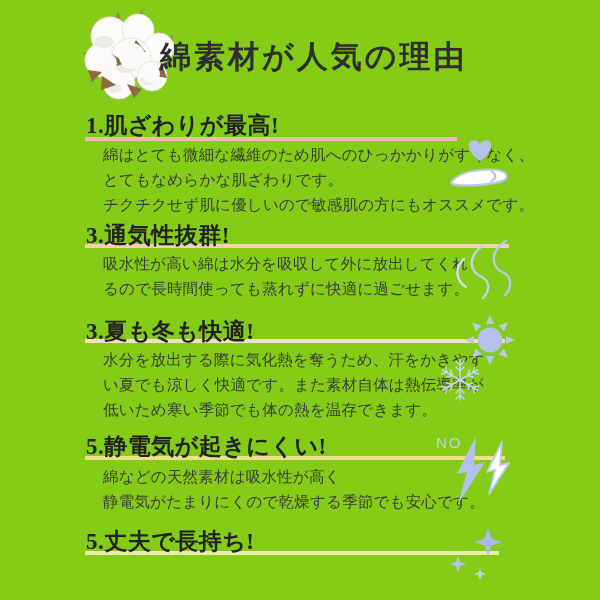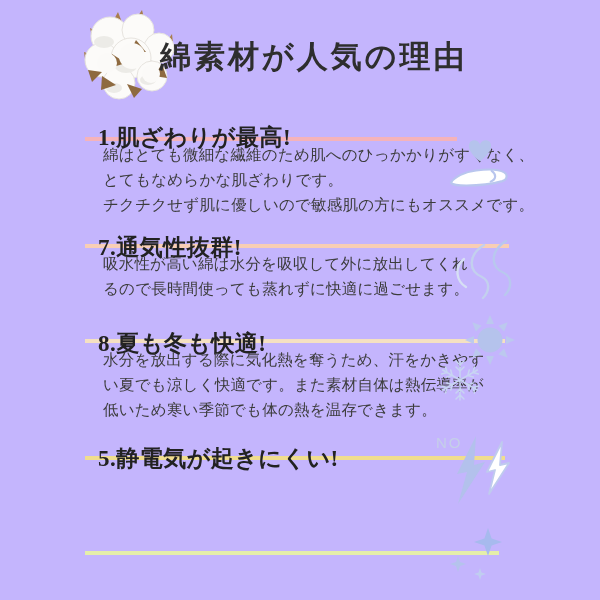--- a/index.html
+++ b/index.html
@@ -1,21 +1,21 @@
 <!DOCTYPE html>
 <html><head>
 <meta charset="utf-8">
 <style>
   html,body{margin:0;padding:0;background:#fff;}
-  .page{position:relative;width:600px;height:600px;background:#c4b5fd;overflow:hidden;
+  .page{position:relative;width:600px;height:600px;background:#84cc16;overflow:hidden;
         font-family:"Liberation Serif","DejaVu Serif",serif;}
   .title{position:absolute;left:160px;top:36px;margin:0;font-size:31px;font-weight:600;
          color:#2e2e2e;letter-spacing:3px;white-space:nowrap;}
   .cotton{position:absolute;left:74px;top:8px;}
-  h2.heading{position:absolute;left:86px;margin:12px;font-size:23px;font-weight:600;color:#222;
+  h2.heading{position:absolute;left:86px;margin:0;font-size:23px;font-weight:600;color:#222;
          letter-spacing:.5px;white-space:nowrap;z-index:1;}
   .rule{position:absolute;left:85px;height:4px;z-index:0;}
   p.body{position:absolute;left:103px;margin:0;font-size:15.5px;line-height:25px;color:#3c3c3c;
          white-space:pre-line;letter-spacing:.2px;z-index:1;}
   .icon{position:absolute;z-index:2;}
   
   .h2-1{top:110px}.rule-1{top:137px;width:372px}.p-1{top:142px}.ic-1{left:447px;top:136px}
   .h2-2{top:220px}.rule-2{top:244px;width:424px}.p-2{top:251px}.ic-2{left:454px;top:233px}
   .h2-3{top:316px}.rule-3{top:339px;width:420px}.p-3{top:347px}.ic-3a{left:464px;top:314px}.ic-3b{left:436px;top:356px}
   .h2-4{top:431px}.rule-4{top:456px;width:420px}.p-4{top:464px}.ic-4{left:430px;top:432px}
@@ -71,33 +71,33 @@
 とてもなめらかな肌ざわりです。
 チクチクせず肌に優しいので敏感肌の方にもオススメです。</p>
   <svg class="icon ic-1" width="66" height="66" viewBox="0 0 68 68">
     <path d="M34,26 C19,15.5 20.5,4.5 28.5,4.5 C32,4.5 33.5,7.5 34,9 C34.5,7.5 36,4.5 39.5,4.5 C47.5,4.5 49,15.5 34,26 Z" fill="#b5c3ec"></path>
     <g fill="#ffffff" stroke="#b9c6ee" stroke-width="2.2" stroke-linejoin="round" stroke-linecap="round">
       <path d="M4,48 C8,42 18,37 30,35.5 C42,34 53,34 59,37.5 C63,40 62,45 57,46.5 C46,49.5 32,51 20,51 C12,51 6,51 4,48 Z"></path>
       <path d="M46,36 C51,39.5 51,44.5 45,47" fill="none"></path>
     </g>
   </svg>
 
-  <h2 class="heading h2-2">7.通気性抜群!</h2>
+  <h2 class="heading h2-2">3.通気性抜群!</h2>
   <div class="rule rule-2" style="background-color: rgb(248, 206, 181);"></div>
   <p class="body p-2">吸水性が高い綿は水分を吸収して外に放出してくれ
 るので長時間使っても蒸れずに快適に過ごせます。</p>
   <svg class="icon ic-2" width="60" height="72" viewBox="0 0 60 72">
     <g fill="none" stroke-width="2.4" stroke-linecap="round">
       <path d="M10,26 C0,34 2,48 12,54" stroke="#d6dff4"></path>
       <path d="M30,12 C14,22 14,38 28,44 C36,48 36,58 29,65" stroke="#c3d0ee"></path>
       <path d="M52,8 C36,18 36,34 50,40 C58,44 58,55 51,62" stroke="#b9c8ee"></path>
     </g>
   </svg>
 
-  <h2 class="heading h2-3">8.夏も冬も快適!</h2>
+  <h2 class="heading h2-3">3.夏も冬も快適!</h2>
   <div class="rule rule-3" style="background-color: rgb(245, 225, 194);"></div>
   <p class="body p-3">水分を放出する際に気化熱を奪うため、汗をかきやす
 い夏でも涼しく快適です。また素材自体は熱伝導率が
 低いため寒い季節でも体の熱を温存できます。</p>
   <svg class="icon ic-3a" width="52" height="52" viewBox="0 0 52 52">
     <g fill="#bcc9ee">
       <polygon points="26,1 22,10 30,10"></polygon>
       <polygon points="26,1 22,10 30,10" transform="rotate(45 26 26)"></polygon>
       <polygon points="26,1 22,10 30,10" transform="rotate(90 26 26)"></polygon>
       <polygon points="26,1 22,10 30,10" transform="rotate(135 26 26)"></polygon>
@@ -138,26 +138,29 @@
       <g transform="rotate(300 24 24)">
         <line x1="24" y1="24" x2="24" y2="4"></line>
           <path d="M24,9 L20,5 M24,9 L28,5" fill="none"></path>
           <path d="M24,15 L20,11 M24,15 L28,11" fill="none"></path>
       </g>
     </g>
   </svg>
 
   <h2 class="heading h2-4">5.静電気が起きにくい!</h2>
   <div class="rule rule-4" style="background-color: rgb(240, 221, 142);"></div>
+  <p class="body p-4">綿などの天然素材は吸水性が高く
+静電気がたまりにくので乾燥する季節でも安心です。</p>
   <svg class="icon ic-4" width="88" height="78" viewBox="0 0 88 78">
     <text x="6" y="16" font-size="15" letter-spacing="2" fill="#c5cfe8" font-family="Liberation Sans, sans-serif">NO</text>
     <polygon points="46,4 27,42 37,40 28,72 55,30 44,33" fill="#b3c1ec"></polygon>
     <polygon points="72,10 57,40 65,38 59,62 79,31 70,33" fill="#ffffff" stroke="#bfcbee" stroke-width="1.8" stroke-linejoin="round"></polygon>
   </svg>
 
+  <h2 class="heading h2-5">5.丈夫で長持ち!</h2>
   <div class="rule rule-5" style="background-color: rgb(229, 238, 170);"></div>
   <svg class="icon ic-5" width="62" height="62" viewBox="0 0 62 62">
     <path d="M42,2 L45.6,12.4 L56,16 L45.6,19.6 L42,30 L38.4,19.6 L28,16 L38.4,12.4 Z" fill="#a7baee"></path>
     <path d="M12,30 L14,36 L20,38 L14,40 L12,46 L10,40 L4,38 L10,36 Z" fill="#b5c3ec"></path>
     <path d="M34,42 L35.5,46.5 L40,48 L35.5,49.5 L34,54 L32.5,49.5 L28,48 L32.5,46.5 Z" fill="#c0cdf0"></path>
   </svg>
 
 </div>
 
 </body></html>

